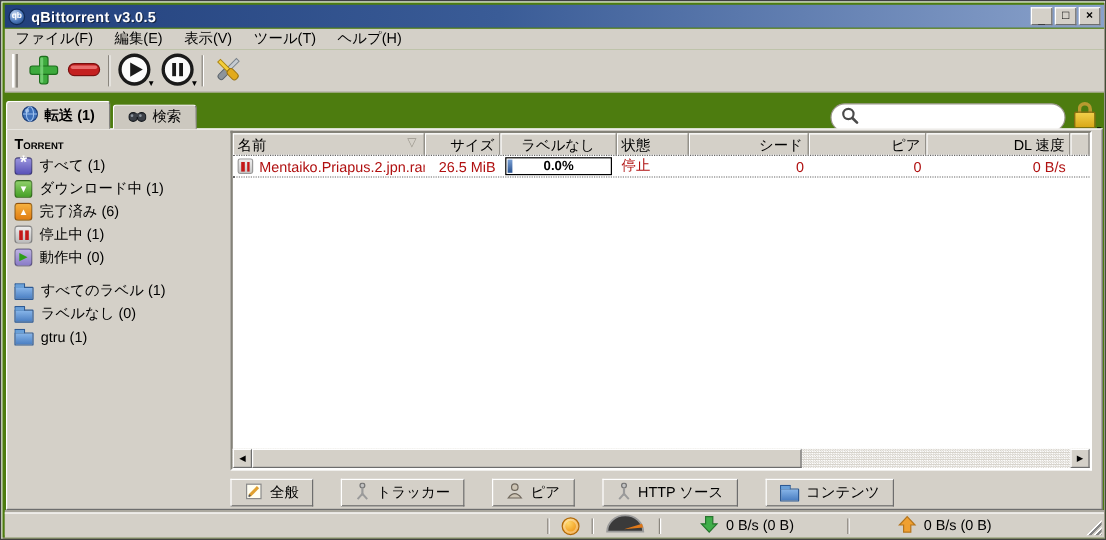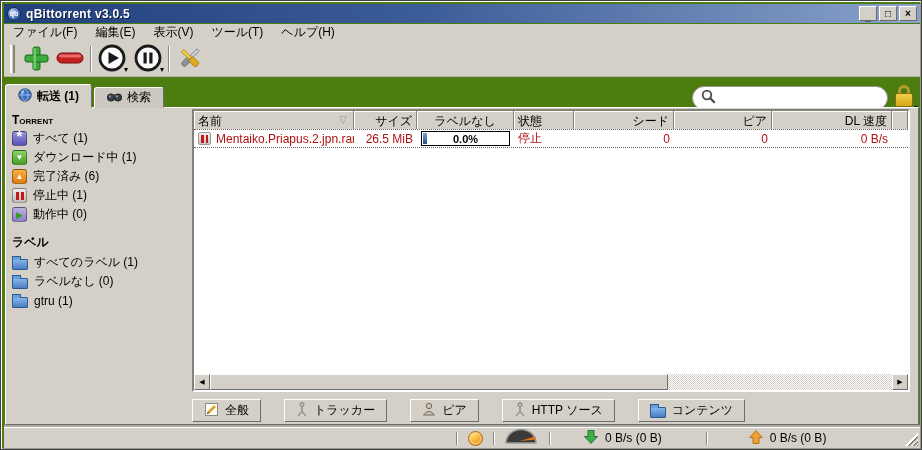--- a/index.html
+++ b/index.html
@@ -285,21 +285,20 @@
         <span>停止中 (1)</span>
       </div>
       <div class="side-item">
         <span class="sicon active-t">
             <span>▶</span>
           </span>
         <span>動作中 (0)</span>
       </div>
 
       <div class="label-section">
-        <div class="side-title">ラベル</div>
         <div class="side-item">
           <span class="folder"></span>
           <span>すべてのラベル (1)</span>
         </div>
         <div class="side-item">
           <span class="folder"></span>
           <span>ラベルなし (0)</span>
         </div>
         <div class="side-item">
           <span class="folder"></span>

